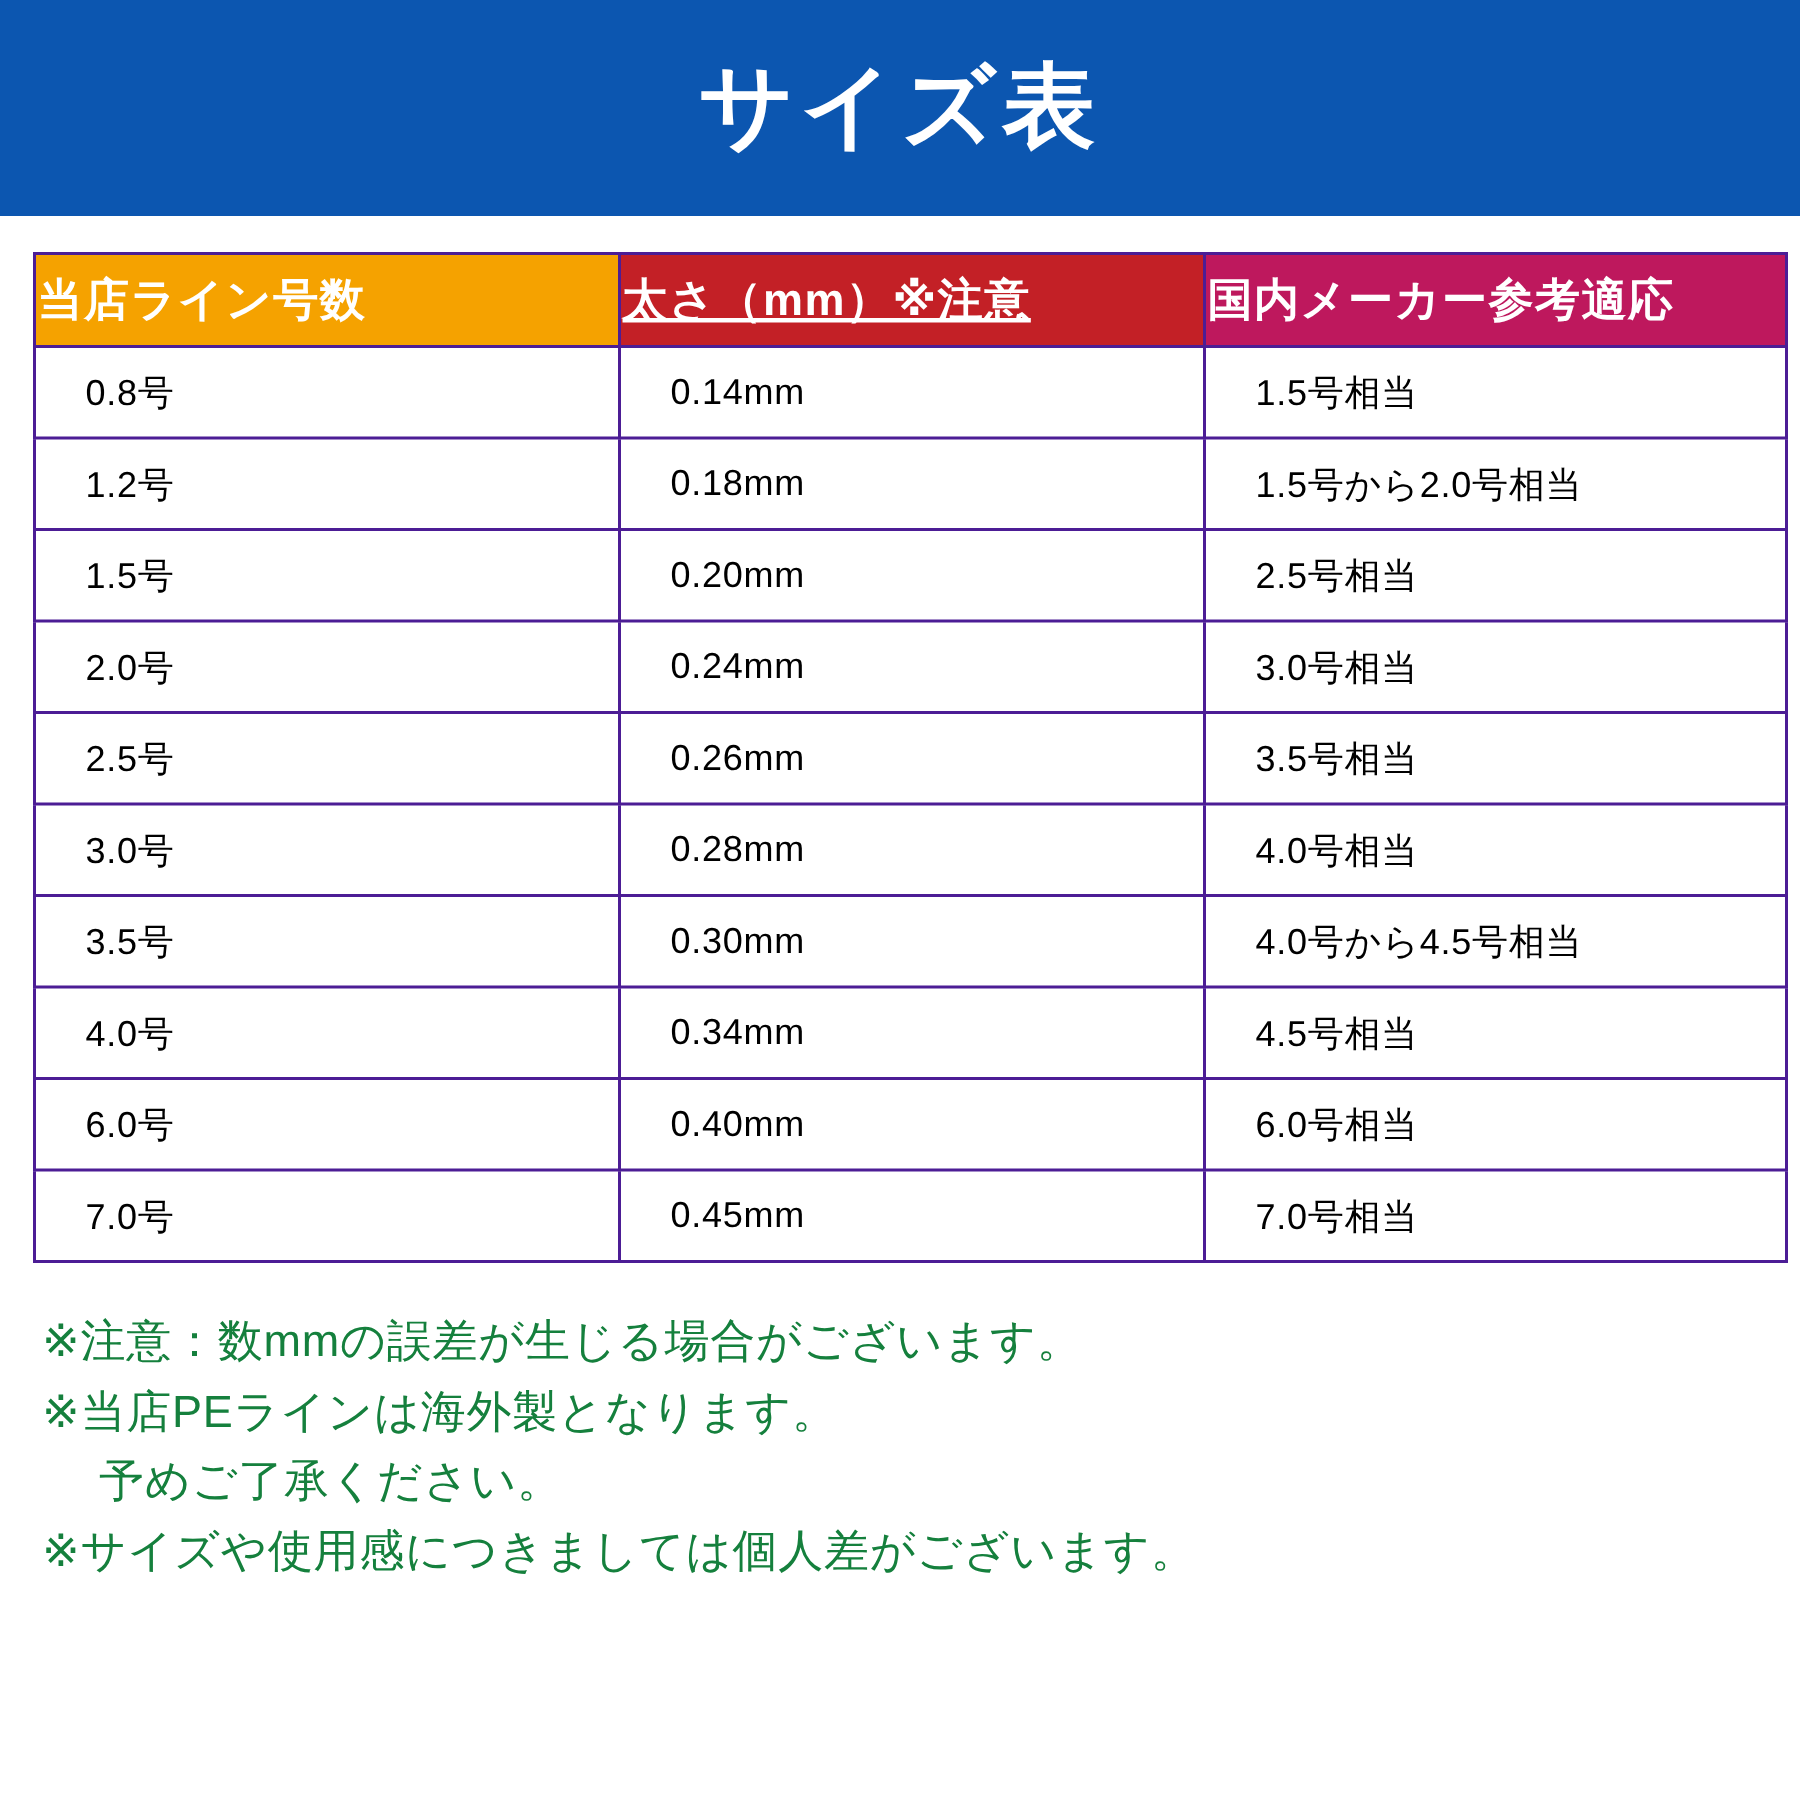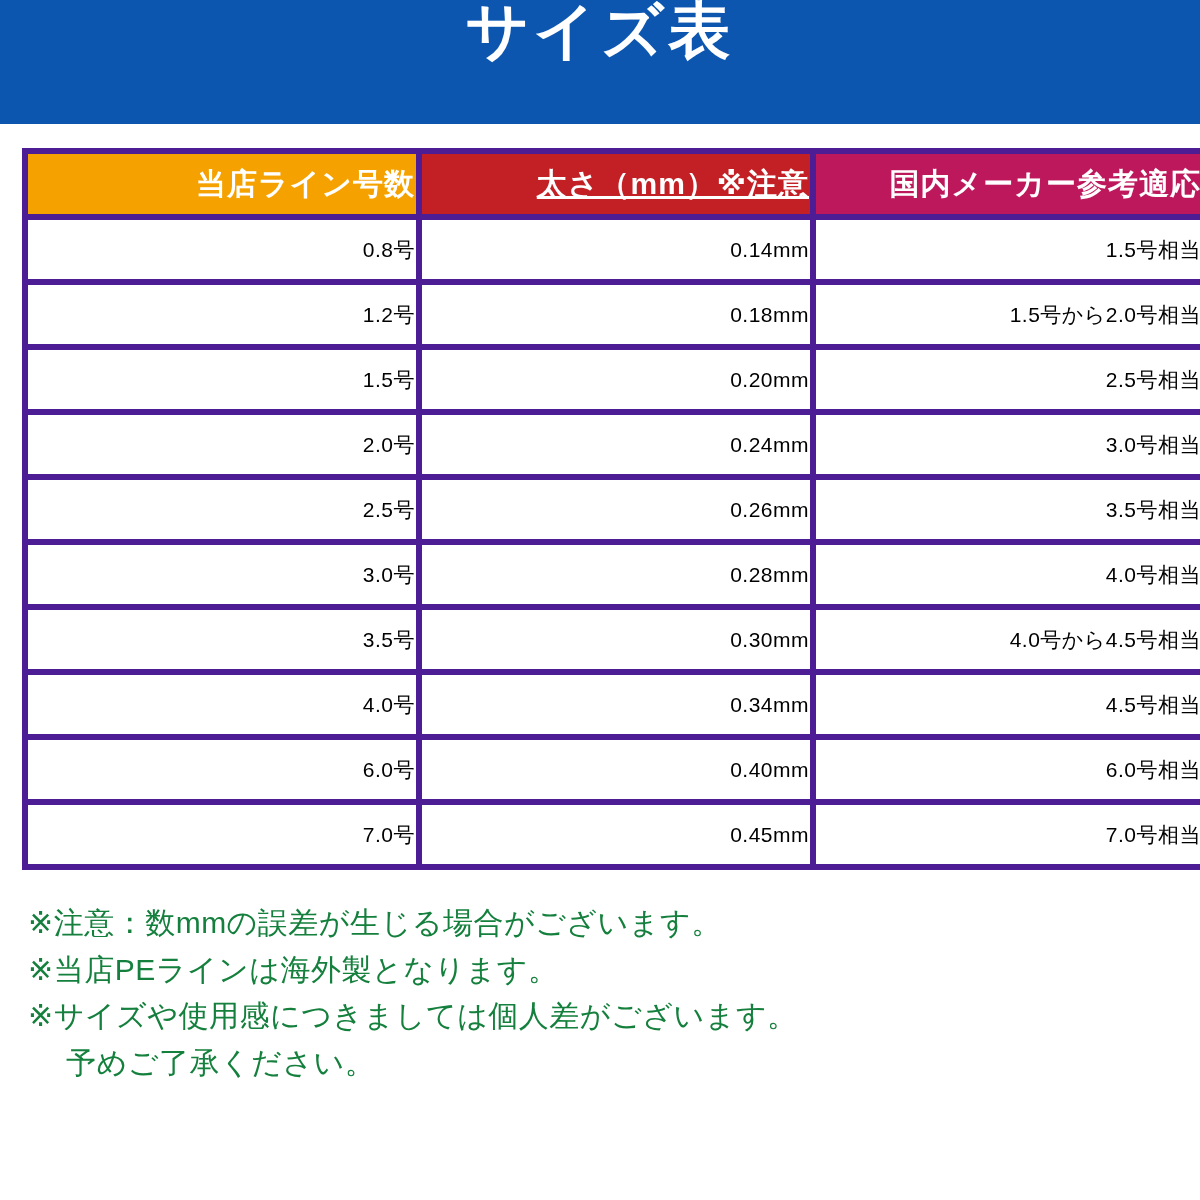--- a/index.html
+++ b/index.html
@@ -17,24 +17,24 @@
     position: relative;
     width: 1200px;
     height: 1200px;
     box-sizing: border-box;
     display: flex;
     flex-direction: column;
   }
   
   .banner {
     width: 100%;
-    height: 124px;
+    height: 144px;
     background: #0c56b0;
     display: flex;
-    align-items: flex-start;
+    align-items: center;
     justify-content: center;
     flex: none;
   }
   .banner-title {
     color: #ffffff;
     font-size: 62px;
     font-weight: bold;
     letter-spacing: 4px;
     line-height: 1;
   }
@@ -43,37 +43,37 @@
     margin: 24px 22px 0 22px;
     flex: none;
   }
   table.size-table {
     border-collapse: collapse;
     width: 1156px;
     table-layout: fixed;
   }
   table.size-table th,
   table.size-table td {
-    border: 6px solid #4c1d95;
-    text-align: right;
+    border: 2px solid #4c1d95;
+    text-align: left;
     color: #000000;
   }
   table.size-table th {
     height: 58px;
     font-size: 30px;
     font-weight: bold;
     color: #ffffff;
     letter-spacing: 1px;
   }
   th.col-a { background: #f5a200; width: 386px; }
   th.col-b { background: #c32026; width: 386px; text-decoration: underline; }
   th.col-c { background: #be185d; color: #000000; width: 384px; }
   table.size-table td {
     height: 57px;
-    font-size: 21px;
+    font-size: 24px;
     letter-spacing: 0.5px;
     padding-left: 33px;
   }
   
   .notes {
     margin: 30px 0 0 28px;
     flex: none;
   }
   .note-line {
     font-size: 30px;
@@ -155,17 +155,17 @@
           <td>0.45mm</td>
           <td>7.0号相当</td>
         </tr>
       </tbody>
     </table>
   </div>
 
   <div class="notes">
     <div class="note-line">※注意：数mmの誤差が生じる場合がございます。</div>
     <div class="note-line">※当店PEラインは海外製となります。</div>
+    <div class="note-line note-indent">予めご了承ください。</div>
     <div class="note-line">※サイズや使用感につきましては個人差がございます。</div>
-    <div class="note-line note-indent">予めご了承ください。</div>
   </div>
 
 </div>
 
 </body></html>

